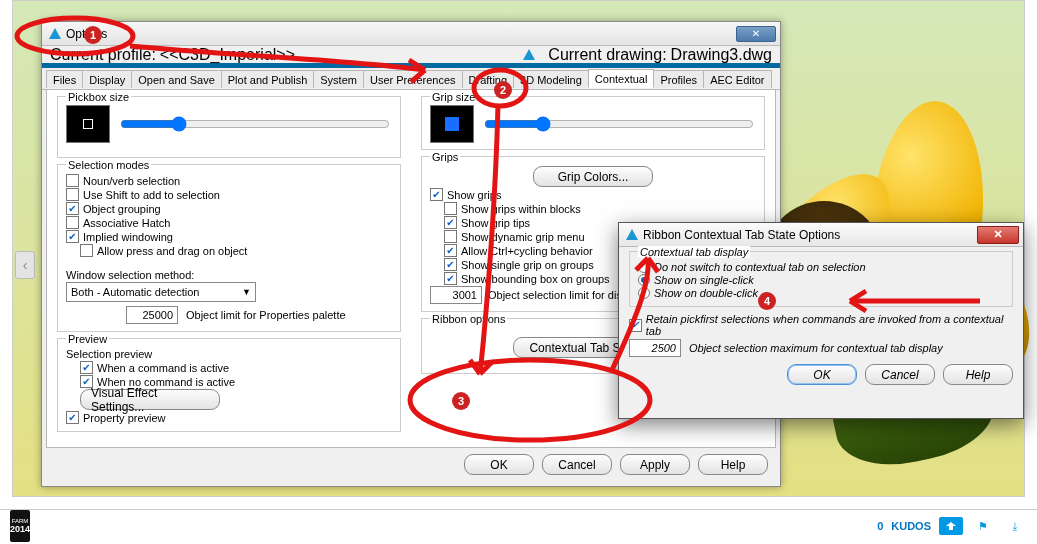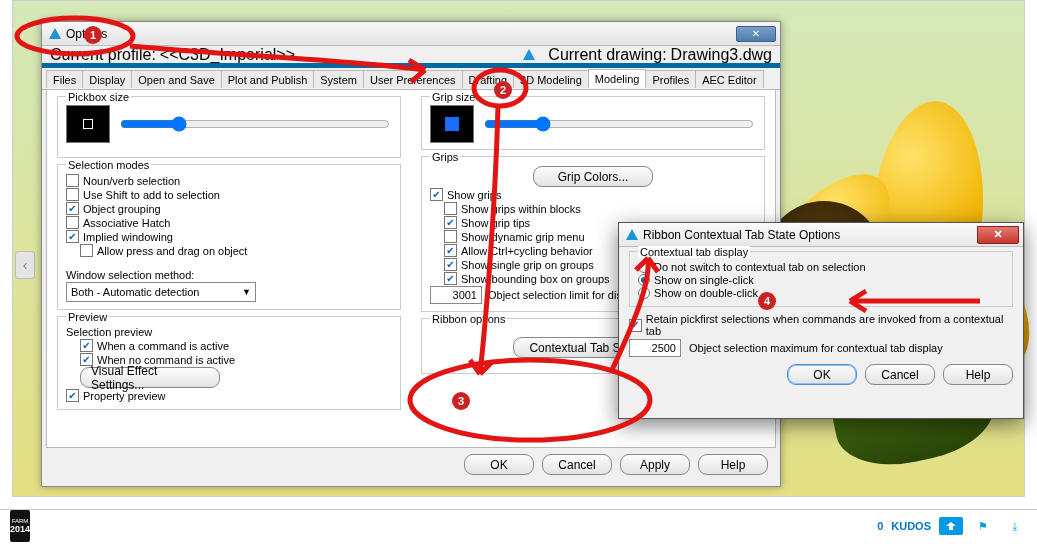--- a/index.html
+++ b/index.html
@@ -54,21 +54,21 @@
   .btn { height:21px; border:1px solid #888; background:linear-gradient(#fdfdfd,#e3e3e3); padding:8px 10px; border-radius:9px; font-size:12px; cursor:pointer; display:inline-flex; align-items:center; justify-content:center;}
   .btn.wide { width:140px; justify-content:center;}
   .dlg-buttons { display:flex; gap:8px; justify-content:flex-end; padding:6px 12px; }
   .btn.primary { border-color:#4d90d8; box-shadow:0 0 0 1px #8fc2f2 inset; }
 
   
   .ribbon-dialog { position:absolute; left:618px; top:222px; width:406px; height:197px; background:#f0f0f0; border:1px solid #555; box-shadow:0 6px 20px rgba(0,0,0,.5); }
   .ribbon-dialog .titlebar { background:linear-gradient(#fbfbfb,#e7e7e7); }
   .rb-close { display:flex; gap:0; margin-left:auto;}
   .rb-close .xbtn { width:42px; height:18px; background:linear-gradient(#e37b73,#c8362c); border:1px solid #8b1f17; display:flex; align-items:center; justify-content:center; color:#fff; font-weight:bold; cursor:pointer; border-radius:0 0 2px 2px;}
-  .ribbon-body { padding:4px 10px 4px 10px; }
+  .ribbon-body { padding:4px 10px 4px 10px;font-style:italic; }
 
   
   .footer { position:absolute; left:0; top:508px; width:1037px; height:36px; display:flex; align-items:center; padding:0 10px;}
   .avatar { width:20px; height:32px; background:#111; color:#fff; display:flex; align-items:center; justify-content:center; font-size:7px; margin-right:10px; border-radius:2px; flex-direction:column;}
   .footer-right { margin-left:auto; display:flex; align-items:center; gap:8px; font-size:11px;}
   .kudos-n { color:#0077c5; font-weight:bold;}
   .mini-btn { width:24px; height:18px; background:#0099e5; display:flex; align-items:center; justify-content:center; color:#fff; border-radius:2px; cursor:pointer;}
   .mini-btn.ghost { background:transparent; color:#0099e5; }
 
   
@@ -118,21 +118,21 @@
 
     <div class="tabs">
       <div class="tab">Files</div>
       <div class="tab">Display</div>
       <div class="tab">Open and Save</div>
       <div class="tab">Plot and Publish</div>
       <div class="tab">System</div>
       <div class="tab">User Preferences</div>
       <div class="tab">Drafting</div>
       <div class="tab">3D Modeling</div>
-      <div class="tab active">Modeling</div>
+      <div class="tab active">Contextual</div>
       <div class="tab">Profiles</div>
       <div class="tab">AEC Editor</div>
     </div>
 
     <div class="tab-body">
 
       <div class="col">
         <fieldset style="height:62px;">
           <span class="legend">Pickbox size</span>
           <div class="body slider-wrap">
@@ -171,20 +171,24 @@
                   <span>Allow press and drag on object</span>
                 </div>
             <div class="row" style="margin-top:12px;">
                   <span>Window selection method:</span>
                 </div>
             <div class="row">
               <div class="combo">
                 <span>Both - Automatic detection</span>
                 <span class="arrow">▼</span>
               </div>
+            </div>
+            <div class="row" style="margin-top:4px; justify-content:flex-start; gap:8px;">
+              <span class="txt" style="margin-left:60px;">25000</span>
+              <span>Object limit for Properties palette</span>
             </div>
           </div>
         </fieldset>
 
         <fieldset>
           <span class="legend">Preview</span>
           <div class="body">
             <div class="row">
                   <span>Selection preview</span>
                 </div>

